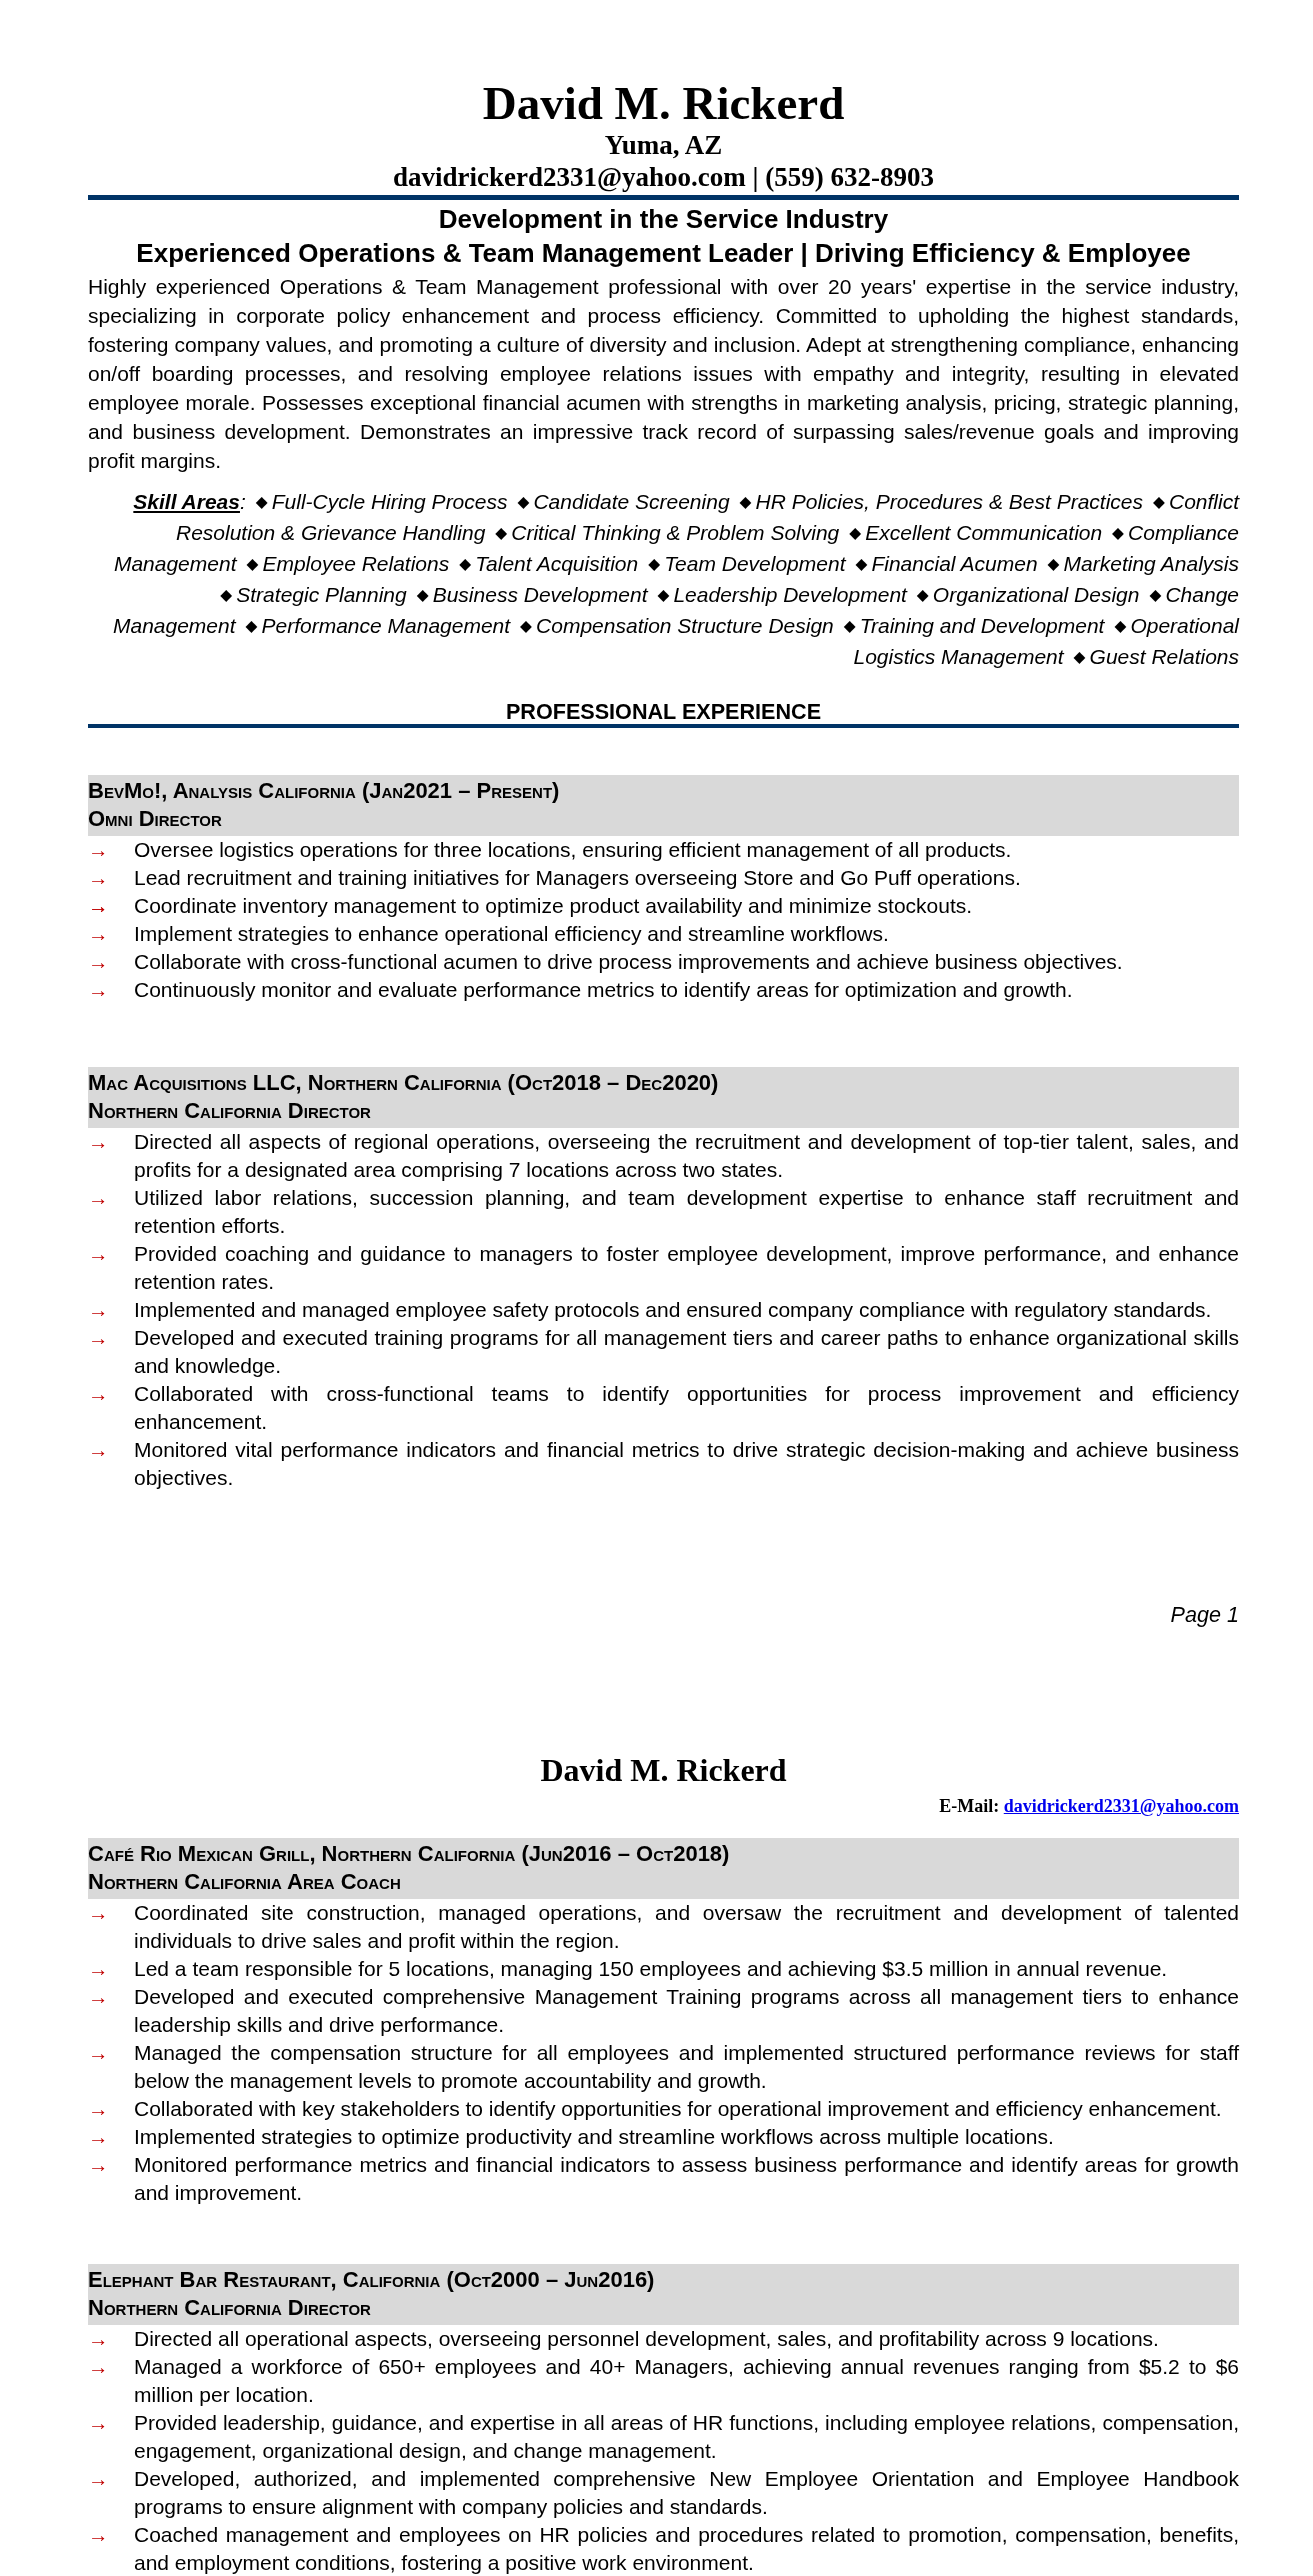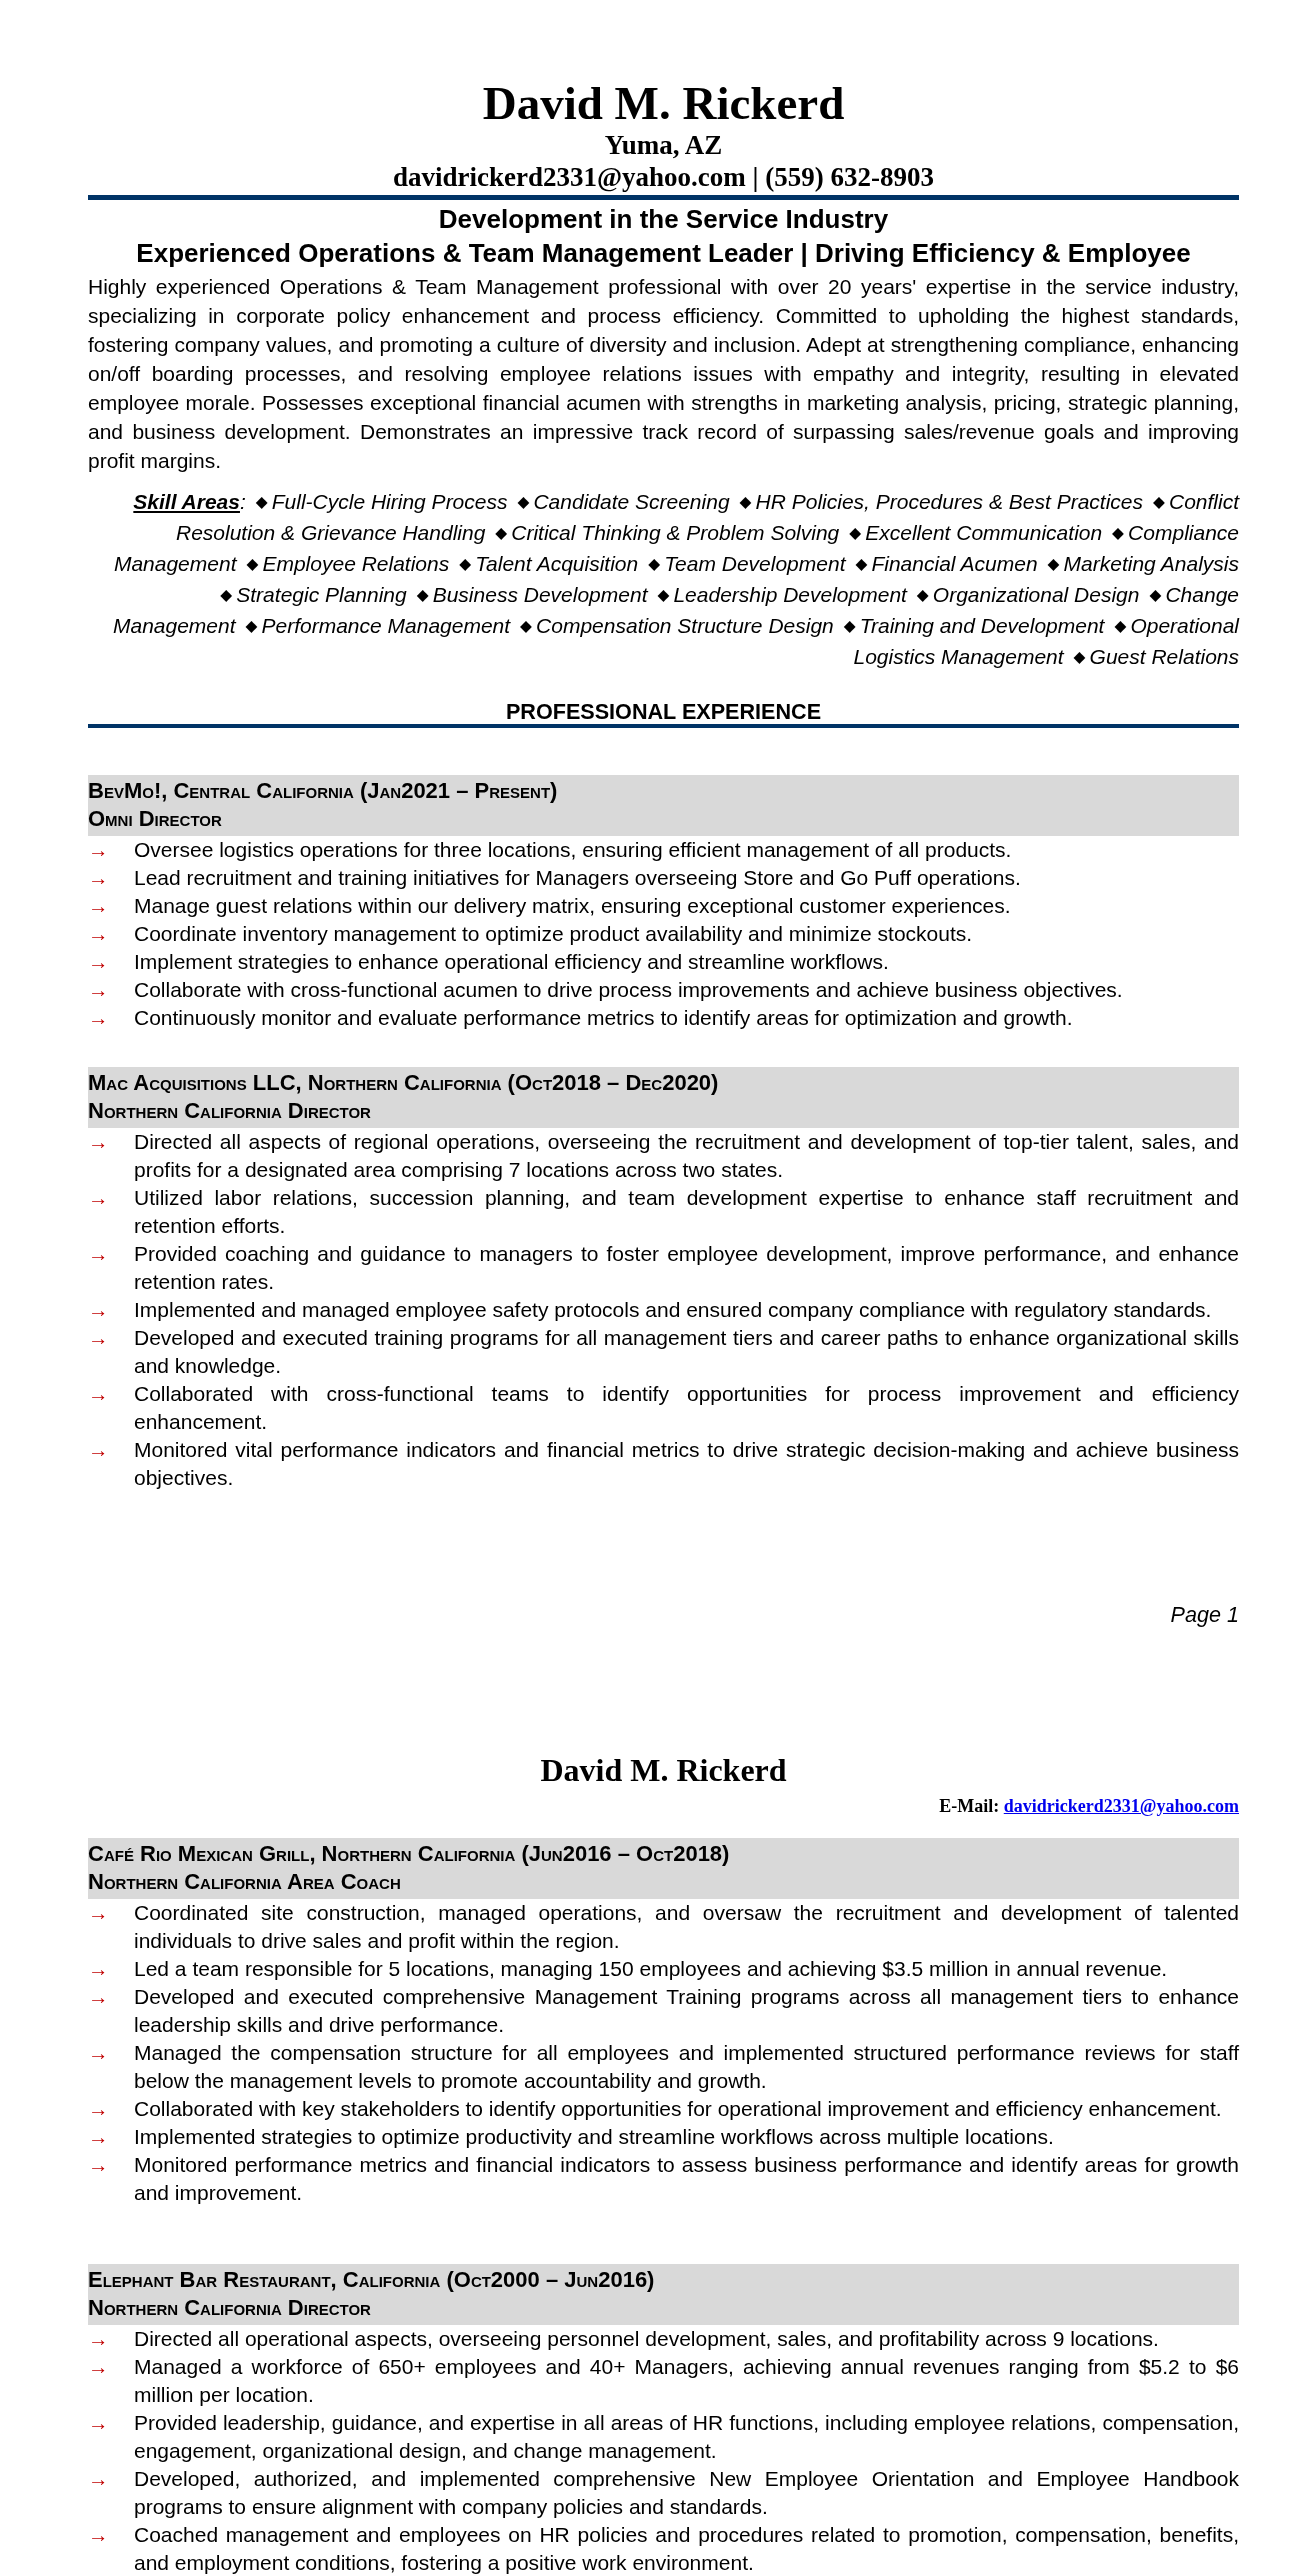--- a/index.html
+++ b/index.html
@@ -66,27 +66,27 @@
   <div class="col sans skills" style="top:487px;">
     <span class="skills-label">Skill Areas</span><span>:</span>
     <span id="skills-list"><span class="diamond">◆</span><span>Full-Cycle Hiring Process</span> <span class="diamond">◆</span><span>Candidate Screening</span> <span class="diamond">◆</span><span>HR Policies, Procedures &amp; Best Practices</span> <span class="diamond">◆</span><span>Conflict Resolution &amp; Grievance Handling</span> <span class="diamond">◆</span><span>Critical Thinking &amp; Problem Solving</span> <span class="diamond">◆</span><span>Excellent Communication</span> <span class="diamond">◆</span><span>Compliance Management</span> <span class="diamond">◆</span><span>Employee Relations</span> <span class="diamond">◆</span><span>Talent Acquisition</span> <span class="diamond">◆</span><span>Team Development</span> <span class="diamond">◆</span><span>Financial Acumen</span> <span class="diamond">◆</span><span>Marketing Analysis</span> <span class="diamond">◆</span><span>Strategic Planning</span> <span class="diamond">◆</span><span>Business Development</span> <span class="diamond">◆</span><span>Leadership Development</span> <span class="diamond">◆</span><span>Organizational Design</span> <span class="diamond">◆</span><span>Change Management</span> <span class="diamond">◆</span><span>Performance Management</span> <span class="diamond">◆</span><span>Compensation Structure Design</span> <span class="diamond">◆</span><span>Training and Development</span> <span class="diamond">◆</span><span>Operational Logistics Management</span> <span class="diamond">◆</span><span>Guest Relations</span></span>
   </div>
 
   <div class="col sans sect-title" style="top:697px;">PROFESSIONAL EXPERIENCE</div>
   <div class="col rule" style="top:724px; height:4.1px;"></div>
 
   <div class="col sans" style="top:775px;">
     <div class="job-band">
-      <div class="job-company">BevMo!, Central California (Jan2021 – Present)</div>
+      <div class="job-company">BevMo!, Analysis California (Jan2021 – Present)</div>
       <div class="job-title">Omni Director</div>
     </div>
     <ul class="arrows">
         <li><span class="arrow">→</span><span>Oversee logistics operations for three locations, ensuring efficient management of all products.</span></li>
         <li><span class="arrow">→</span><span>Lead recruitment and training initiatives for Managers overseeing Store and Go Puff operations.</span></li>
-        <li><span class="arrow">→</span><span>Manage guest relations within our delivery matrix, ensuring exceptional customer experiences.</span></li>
+        <li><span class="arrow">→</span></li>
         <li><span class="arrow">→</span><span>Coordinate inventory management to optimize product availability and minimize stockouts.</span></li>
         <li><span class="arrow">→</span><span>Implement strategies to enhance operational efficiency and streamline workflows.</span></li>
         <li><span class="arrow">→</span><span>Collaborate with cross-functional acumen to drive process improvements and achieve business objectives.</span></li>
         <li><span class="arrow">→</span><span>Continuously monitor and evaluate performance metrics to identify areas for optimization and growth.</span></li>
       </ul>
   </div>
 
   <div class="col sans" style="top:1067px;">
     <div class="job-band">
       <div class="job-company">Mac Acquisitions LLC, Northern California (Oct2018 – Dec2020)</div>

